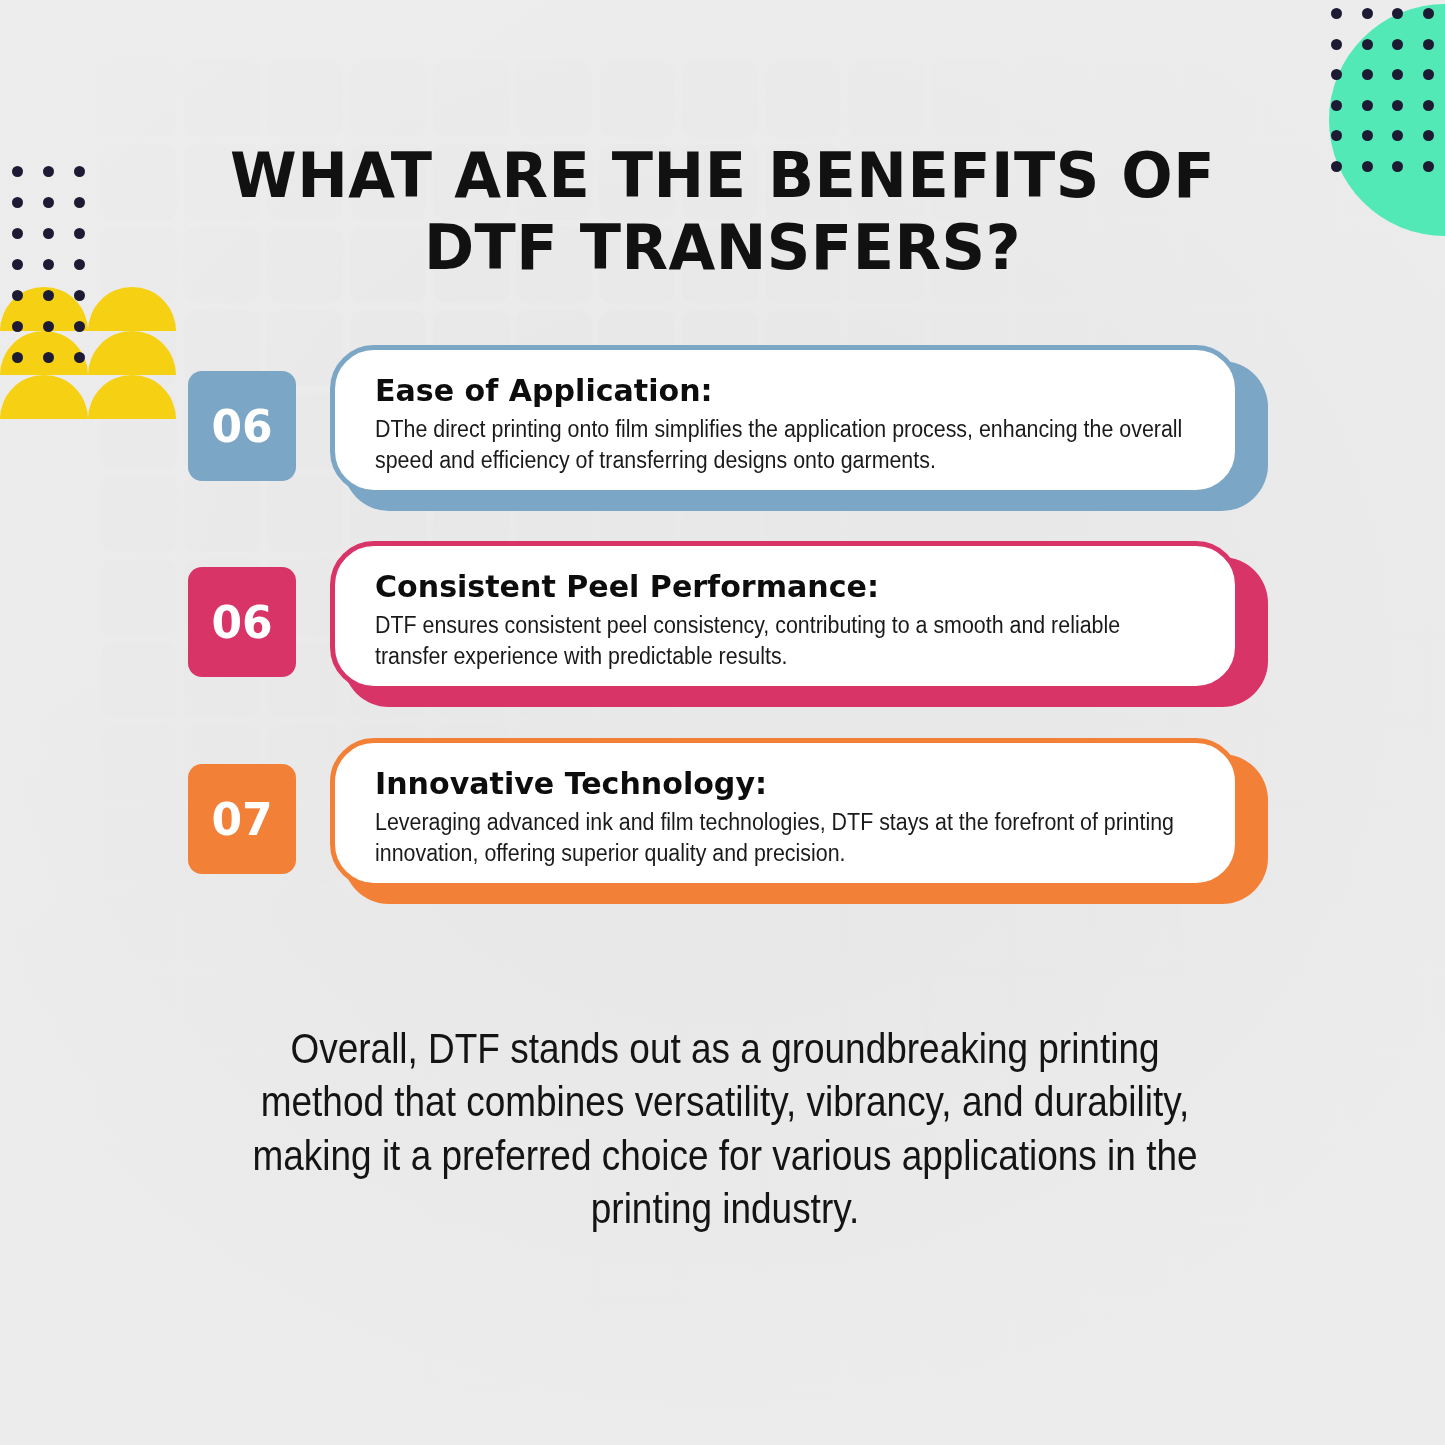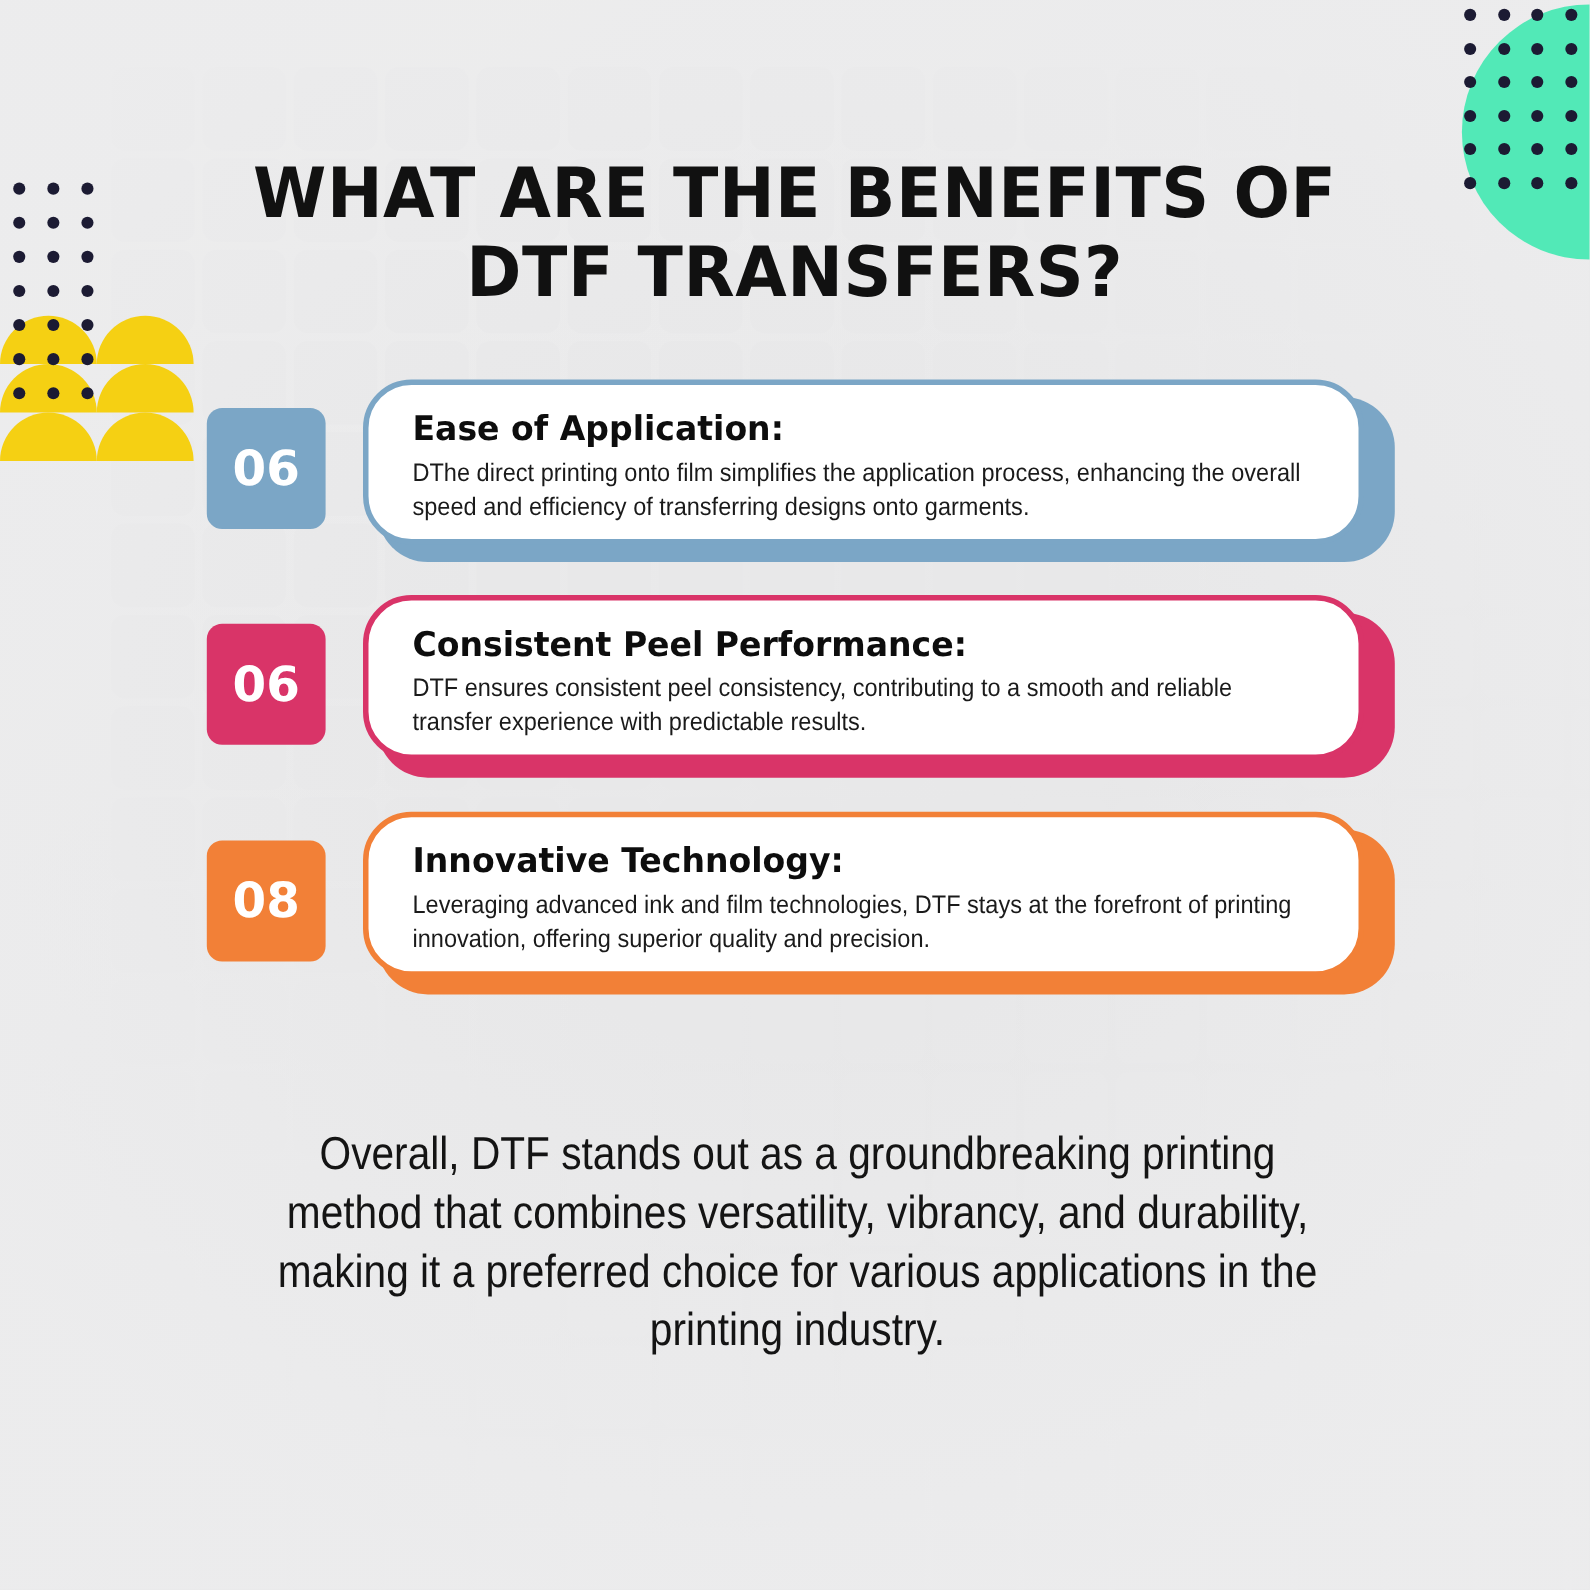--- a/index.html
+++ b/index.html
@@ -545,21 +545,21 @@
     </div>
     <div class="card-shadow" id="shadow-1" style="height: 150px; background: rgb(217, 52, 104);"></div>
     <div class="card" id="card-1" style="height: 150px; border-color: rgb(217, 52, 104);">
       <div class="card-title">Consistent Peel Performance:</div>
       <div class="card-body">DTF ensures consistent peel consistency, contributing to a smooth and reliable transfer experience with predictable results.</div>
     </div>
   </div>
 
   <div class="card-row" style="top:738px;">
     <div class="badge" id="badge-2" style="top: 26px; background: rgb(242, 128, 55);">
-      <span>08</span>
+      <span>07</span>
     </div>
     <div class="card-shadow" id="shadow-2" style="height: 150px; background: rgb(242, 128, 55);"></div>
     <div class="card" id="card-2" style="height: 150px; border-color: rgb(242, 128, 55);">
       <div class="card-title">Innovative Technology:</div>
       <div class="card-body">Leveraging advanced ink and film technologies, DTF stays at the forefront of printing innovation, offering superior quality and precision.</div>
     </div>
   </div>
 
   <div class="conclusion">Overall, DTF stands out as a groundbreaking printing method that combines versatility, vibrancy, and durability, making it a preferred choice for various applications in the printing industry.</div>
 

